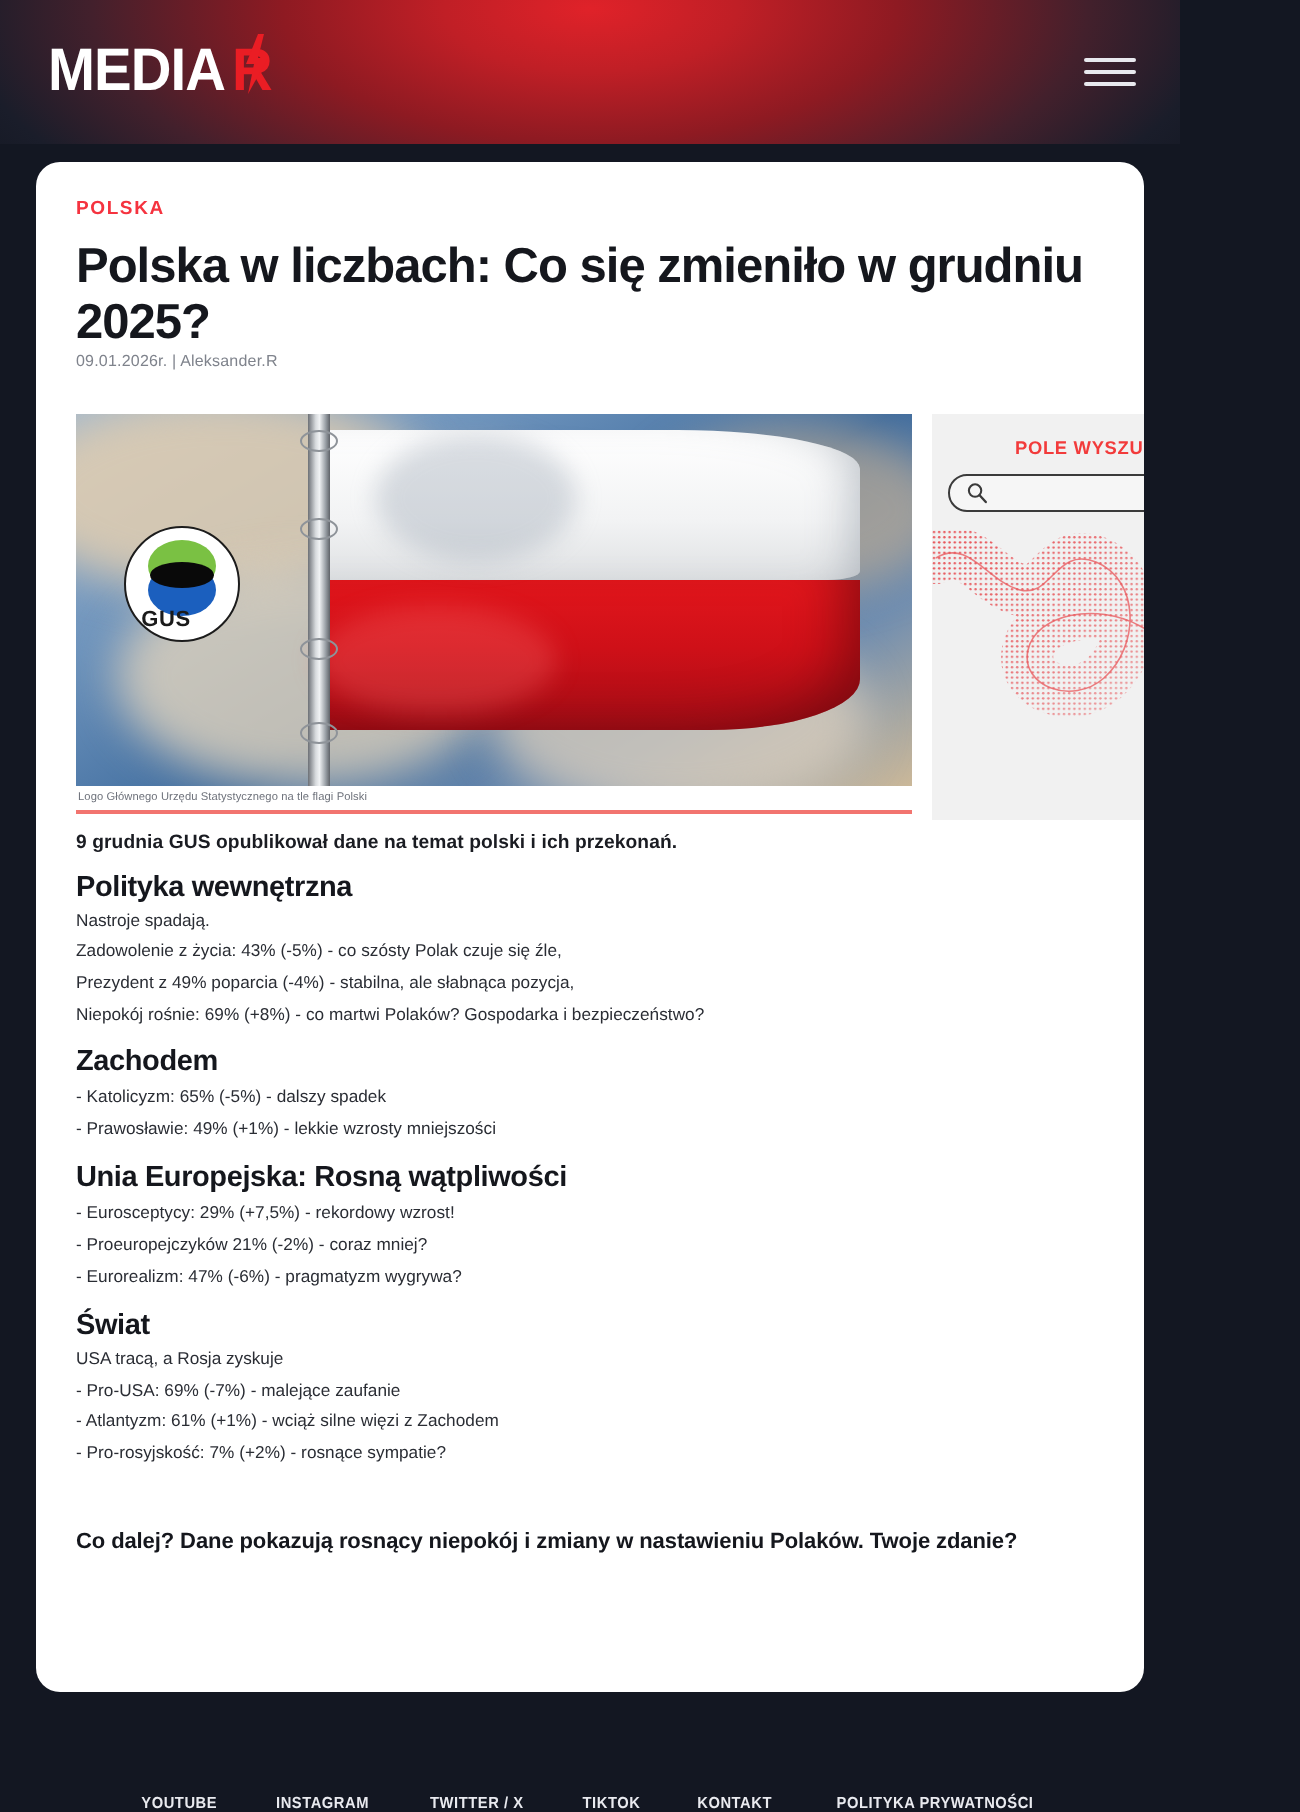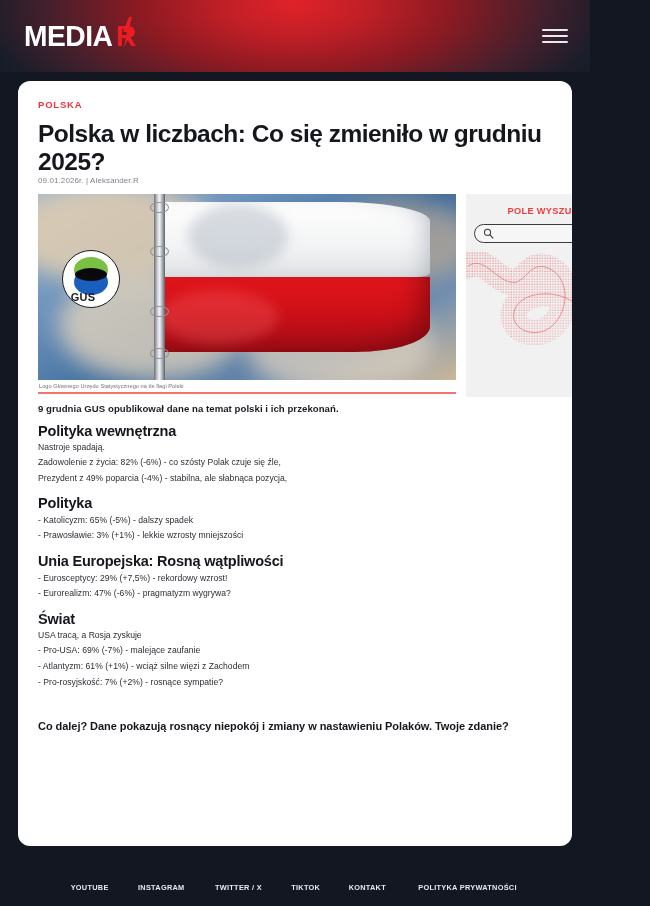--- a/index.html
+++ b/index.html
@@ -121,21 +121,21 @@
     font-weight: bold;
     letter-spacing: -0.5px;
     color: #15171d;
     line-height: 1.15;
   }
 
   .byline {
     font-size: 8px;
     color: #7f838c;
     letter-spacing: 0.1px;
-    margin-bottom: 9px;
+    margin-bottom: 22px;
   }
 
   
   .media-row {
     display: flex;
     gap: 10px;
     align-items: flex-start;
   }
 
   .hero-col { width: 418px; flex: 0 0 418px; }
@@ -363,21 +363,21 @@
     margin-top: 30px;
     letter-spacing: -0.05px;
   }
 
   
   .site-footer {
     flex: 0 0 38px;
     height: 38px;
     background: #131722;
     display: flex;
-    align-items: center;
+    align-items: flex-end;
     justify-content: center;
     gap: 26px;
   }
   .footer-link {
     color: #e9eaef;
     font-size: 8px;
     font-weight: bold;
     letter-spacing: 0.3px;
     text-decoration: none;
     cursor: pointer;
@@ -475,29 +475,31 @@
           <rect x="0" y="0" width="156" height="120" fill="url(#dots)" mask="url(#waveMask)"></rect>
           <path d="M2,14 C18,4 28,26 44,30 C60,34 62,8 82,16 C104,25 104,58 86,74 C70,88 44,78 48,60 C52,42 82,36 104,48 C122,58 136,62 152,54" fill="none" stroke="#e8555a" stroke-width="0.8" opacity="0.75"></path>
         </svg>
       </aside>
     </div>
 
     <p class="lead">9 grudnia GUS opublikował dane na temat polski i ich przekonań.</p>
 
     <h2 class="sec-title">Polityka wewnętrzna</h2>
     <div class="sec-sub">Nastroje spadają.</div>
-    <div class="sec-line">Zadowolenie z życia: 82% (-6%) - co szósty Polak czuje się źle,</div>
+    <div class="sec-line">Zadowolenie z życia: 43% (-5%) - co szósty Polak czuje się źle,</div>
     <div class="sec-line">Prezydent z 49% poparcia (-4%) - stabilna, ale słabnąca pozycja,</div>
-
-    <h2 class="sec-title tight">Polityka</h2>
+    <div class="sec-line">Niepokój rośnie: 69% (+8%) - co martwi Polaków? Gospodarka i bezpieczeństwo?</div>
+
+    <h2 class="sec-title tight">Zachodem</h2>
     <div class="sec-line">- Katolicyzm: 65% (-5%) - dalszy spadek</div>
-    <div class="sec-line">- Prawosławie: 3% (+1%) - lekkie wzrosty mniejszości</div>
+    <div class="sec-line">- Prawosławie: 49% (+1%) - lekkie wzrosty mniejszości</div>
 
     <h2 class="sec-title">Unia Europejska: Rosną wątpliwości</h2>
     <div class="sec-line">- Eurosceptycy: 29% (+7,5%) - rekordowy wzrost!</div>
+    <div class="sec-line">- Proeuropejczyków 21% (-2%) - coraz mniej?</div>
     <div class="sec-line">- Eurorealizm: 47% (-6%) - pragmatyzm wygrywa?</div>
 
     <h2 class="sec-title">Świat</h2>
     <div class="sec-sub">USA tracą, a Rosja zyskuje</div>
     <div class="sec-line">- Pro-USA: 69% (-7%) - malejące zaufanie</div>
     <div class="sec-line">- Atlantyzm: 61% (+1%) - wciąż silne więzi z Zachodem</div>
     <div class="sec-line">- Pro-rosyjskość: 7% (+2%) - rosnące sympatie?</div>
 
     <p class="outro">Co dalej? Dane pokazują rosnący niepokój i zmiany w nastawieniu Polaków. Twoje zdanie?</p>
 

